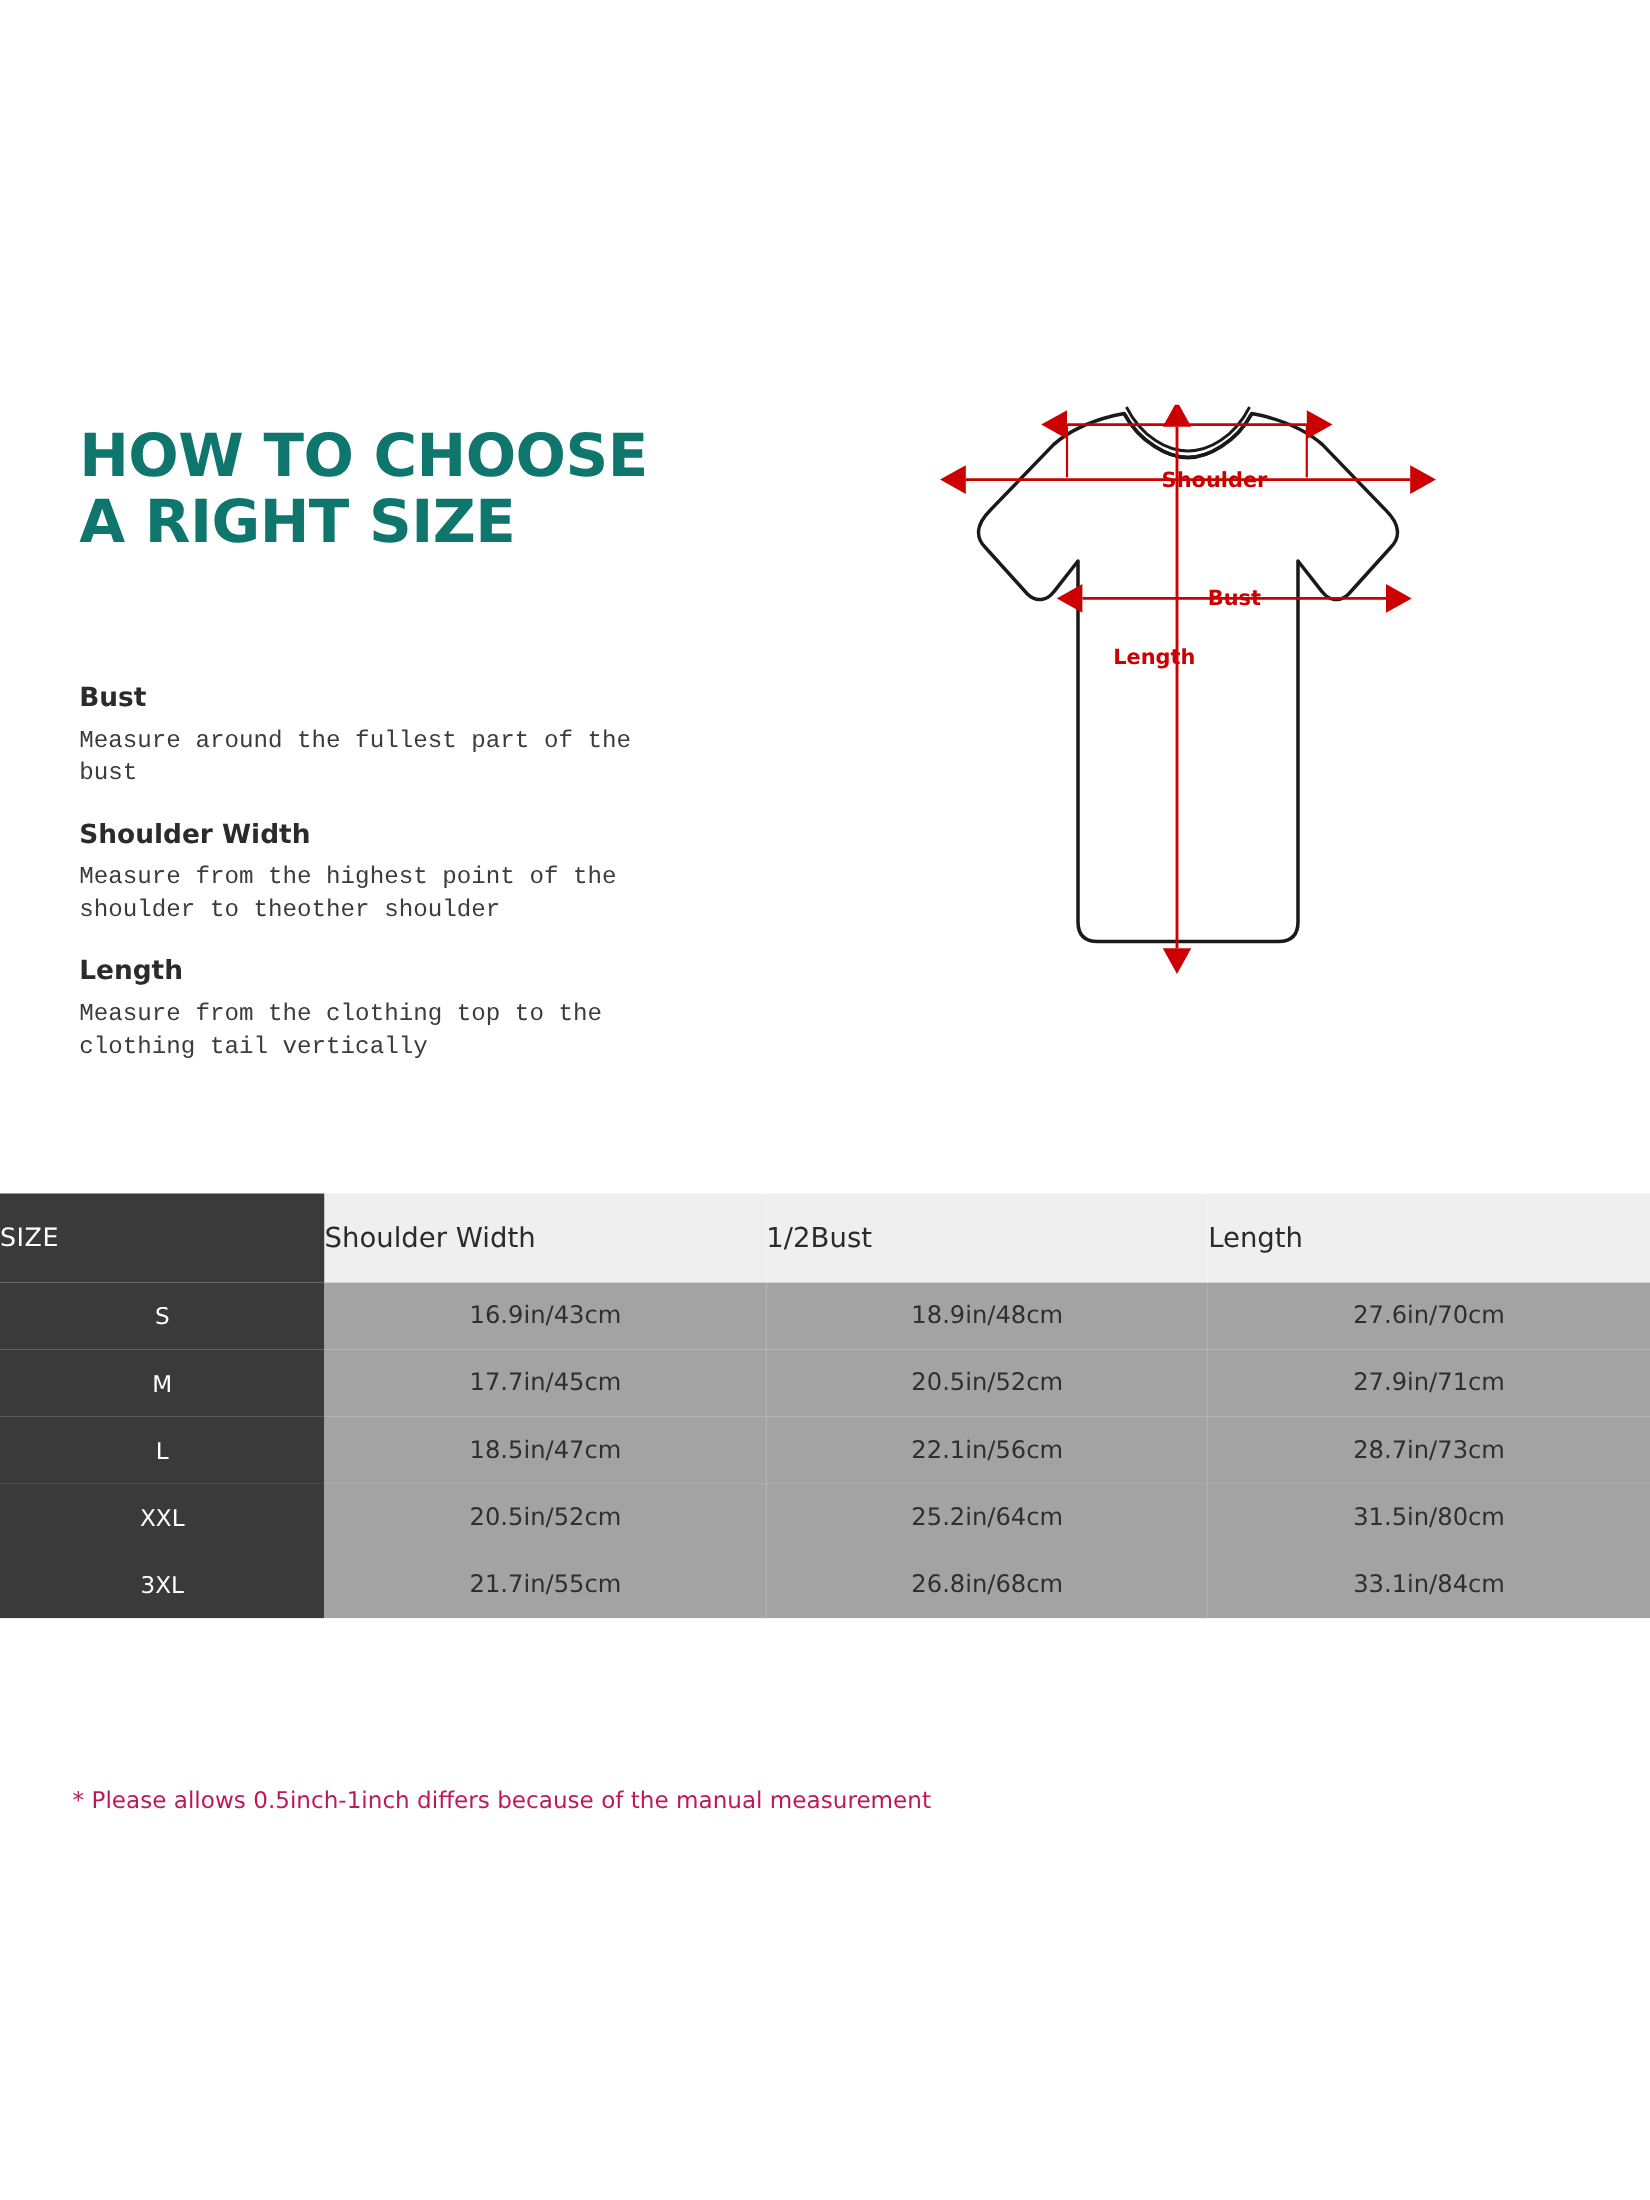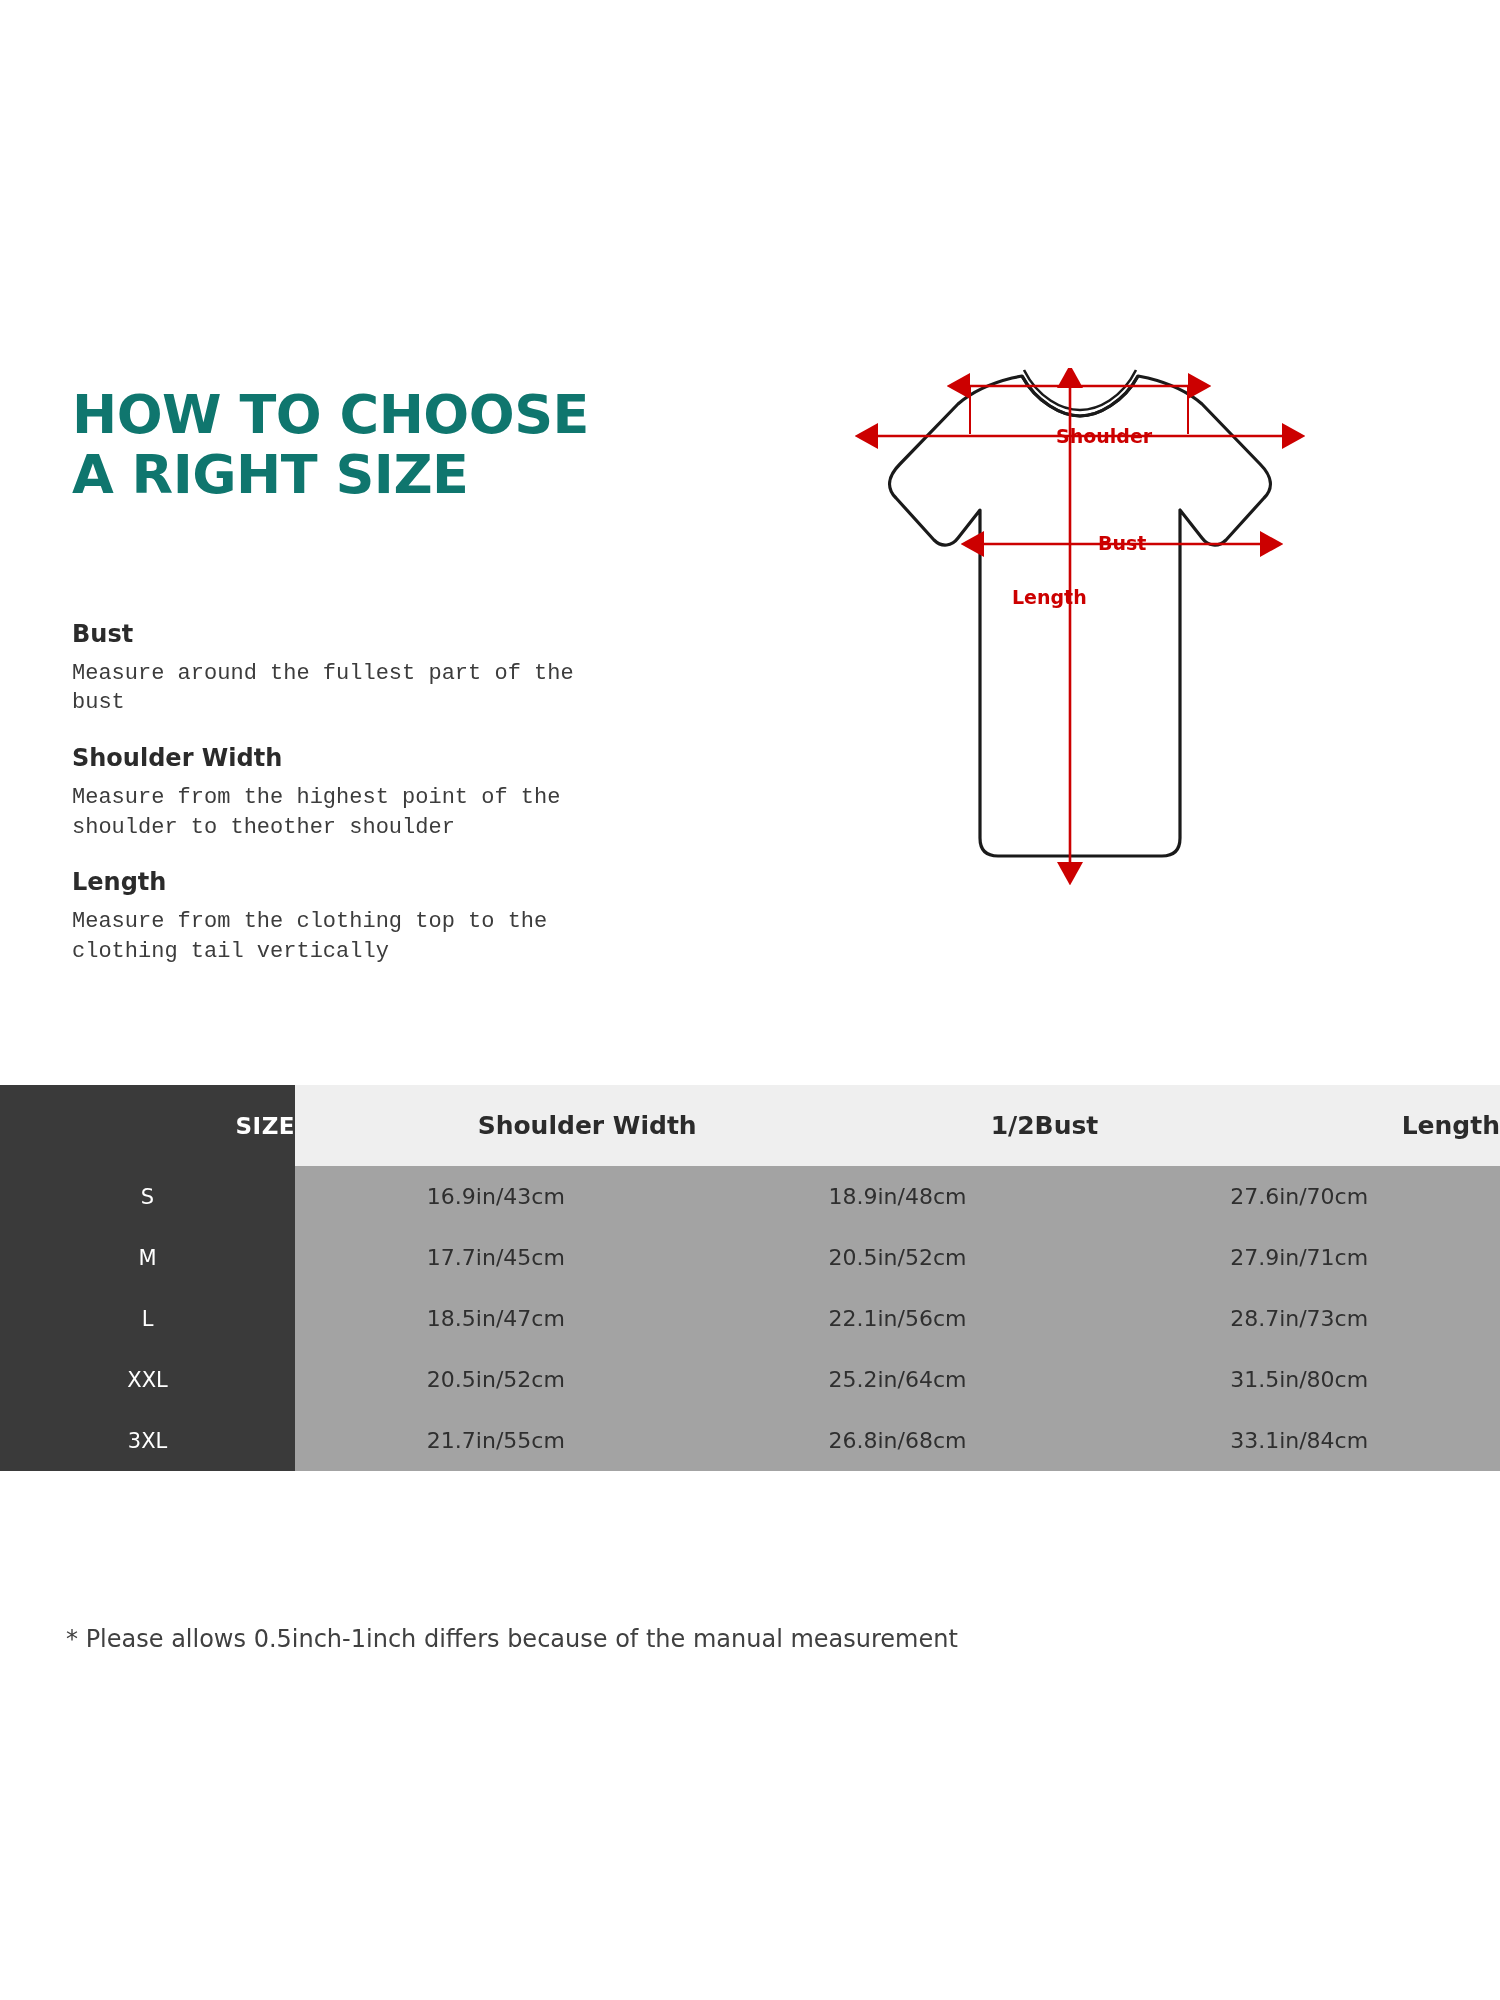--- a/index.html
+++ b/index.html
@@ -89,24 +89,24 @@
     border-collapse: collapse;
     width: 1500px;
     table-layout: fixed;
   }
   table.size-table col.c-size { width: 295px; }
   table.size-table col.c-rest { width: 401.6px; }
 
   table.size-table thead th {
     background: #efefef;
     font-size: 25px;
-    font-weight: bold;
+    font-weight: normal;
     color: #2b2b2b;
     padding: 26px 0 26px 0;
-    text-align: right;
+    text-align: left;
     border: none;
   }
   table.size-table thead th.size-head {
     background: #3a3a3a;
     color: #ffffff;
     font-size: 23px;
     letter-spacing: 0.5px;
   }
   table.size-table tbody td {
     font-size: 22px;
@@ -119,22 +119,22 @@
   table.size-table tbody td.size-cell {
     background: #3a3a3a;
     color: #ffffff;
     font-size: 21px;
   }
 
   .footnote {
     position: absolute;
     left: 66px;
     top: 1625px;
-    font-size: 24px;
-    color: #404040;
+    font-size: 21px;
+    color: #be185d;
   }
 
   
   .lbl {
     font-family: "DejaVu Sans", "Liberation Sans", sans-serif;
     font-size: 19px;
     font-weight: bold;
     fill: #cc0000;
   }
 </style>

